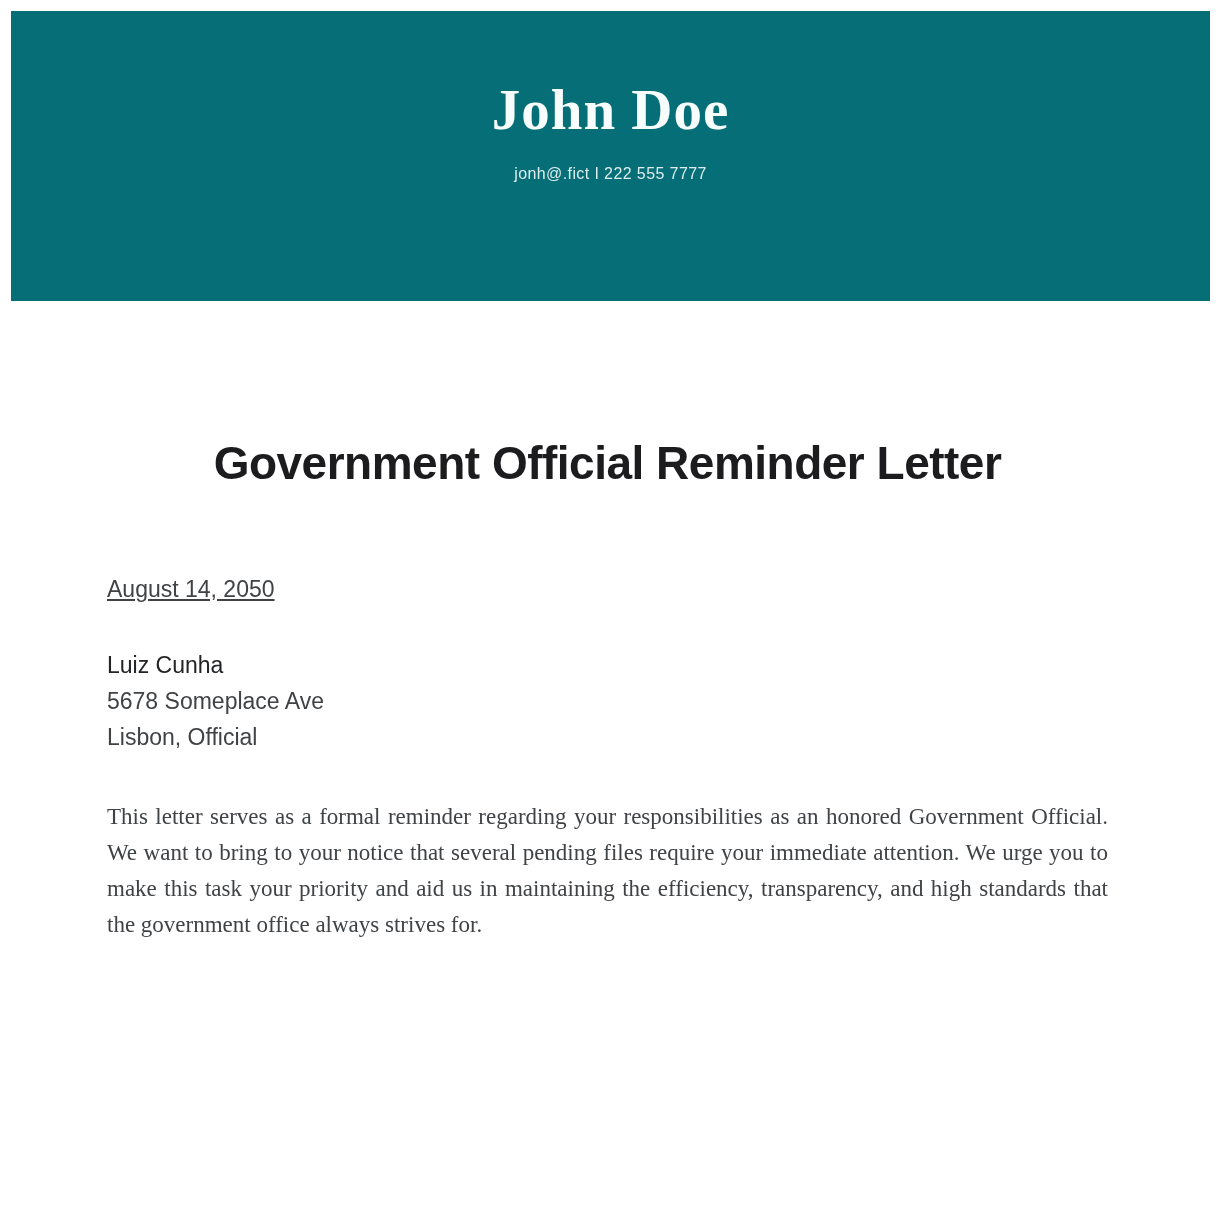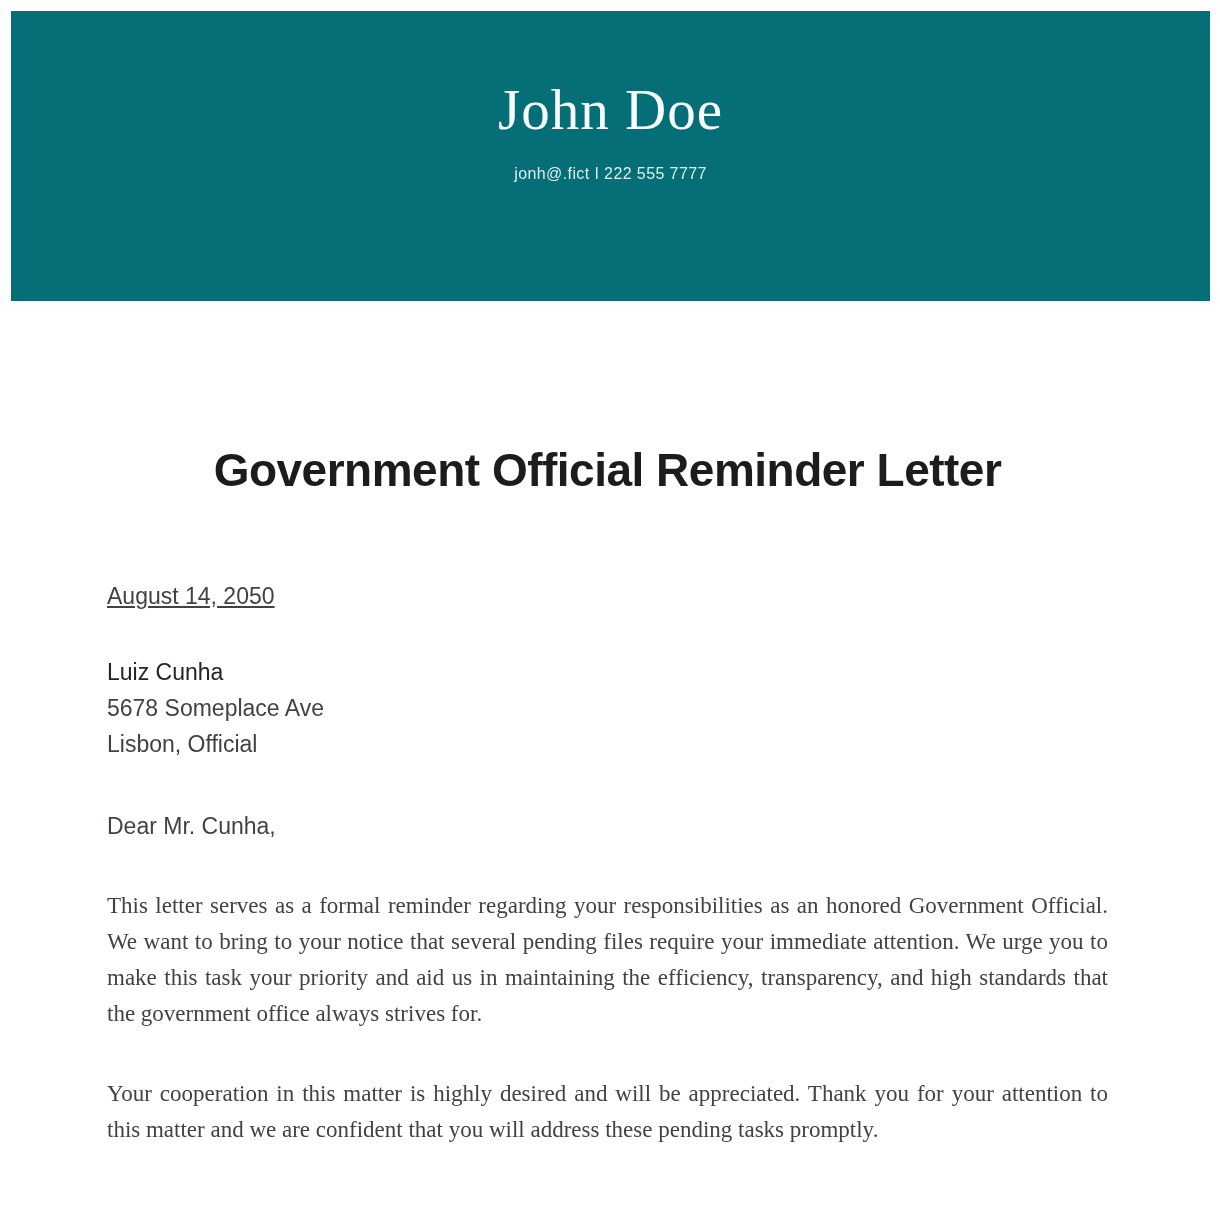--- a/index.html
+++ b/index.html
@@ -21,37 +21,37 @@
     left: 11px;
     right: 10px;
     height: 290px;
     background: #066e76;
     text-align: center;
   }
   .header-name {
     margin: 0;
     padding-top: 68px;
     font-family: "Liberation Serif", "DejaVu Serif", serif;
-    font-weight: 400;
+    font-weight: 700;
     font-size: 57px;
     line-height: 1.1;
     color: #f7fcfc;
     letter-spacing: 1px;
   }
   .header-contact {
     margin: 0;
     padding-top: 22px;
     font-size: 16px;
     line-height: 1.2;
     color: #dcedee;
     letter-spacing: 0.4px;
   }
   .letter-body {
     position: absolute;
-    top: 312px;
+    top: 305px;
     left: 107px;
     width: 1001px;
     color: #404346;
     font-size: 23px;
     line-height: 36px;
   }
   .letter-title {
     margin: 131px 0 0 0;
     text-align: center;
     font-size: 46px;
@@ -95,20 +95,18 @@
     <h2 class="letter-title">Government Official Reminder Letter</h2>
 
     <div class="letter-date">August 14, 2050</div>
 
     <div class="recipient-block">
       <div class="recipient-name">Luiz Cunha</div>
       <div class="recipient-address-line">5678 Someplace Ave</div>
       <div class="recipient-address-line">Lisbon, Official</div>
     </div>
 
-    <div class="salutation">Dear Mr. Cunha,</div>
 
     <p class="para">This letter serves as a formal reminder regarding your responsibilities as an honored Government Official. We want to bring to your notice that several pending files require your immediate attention. We urge you to make this task your priority and aid us in maintaining the efficiency, transparency, and high standards that the government office always strives for.</p>
 
-    <p class="para">Your cooperation in this matter is highly desired and will be appreciated. Thank you for your attention to this matter and we are confident that you will address these pending tasks promptly.</p>
   </div>
 
 </div>
 
 </body></html>

